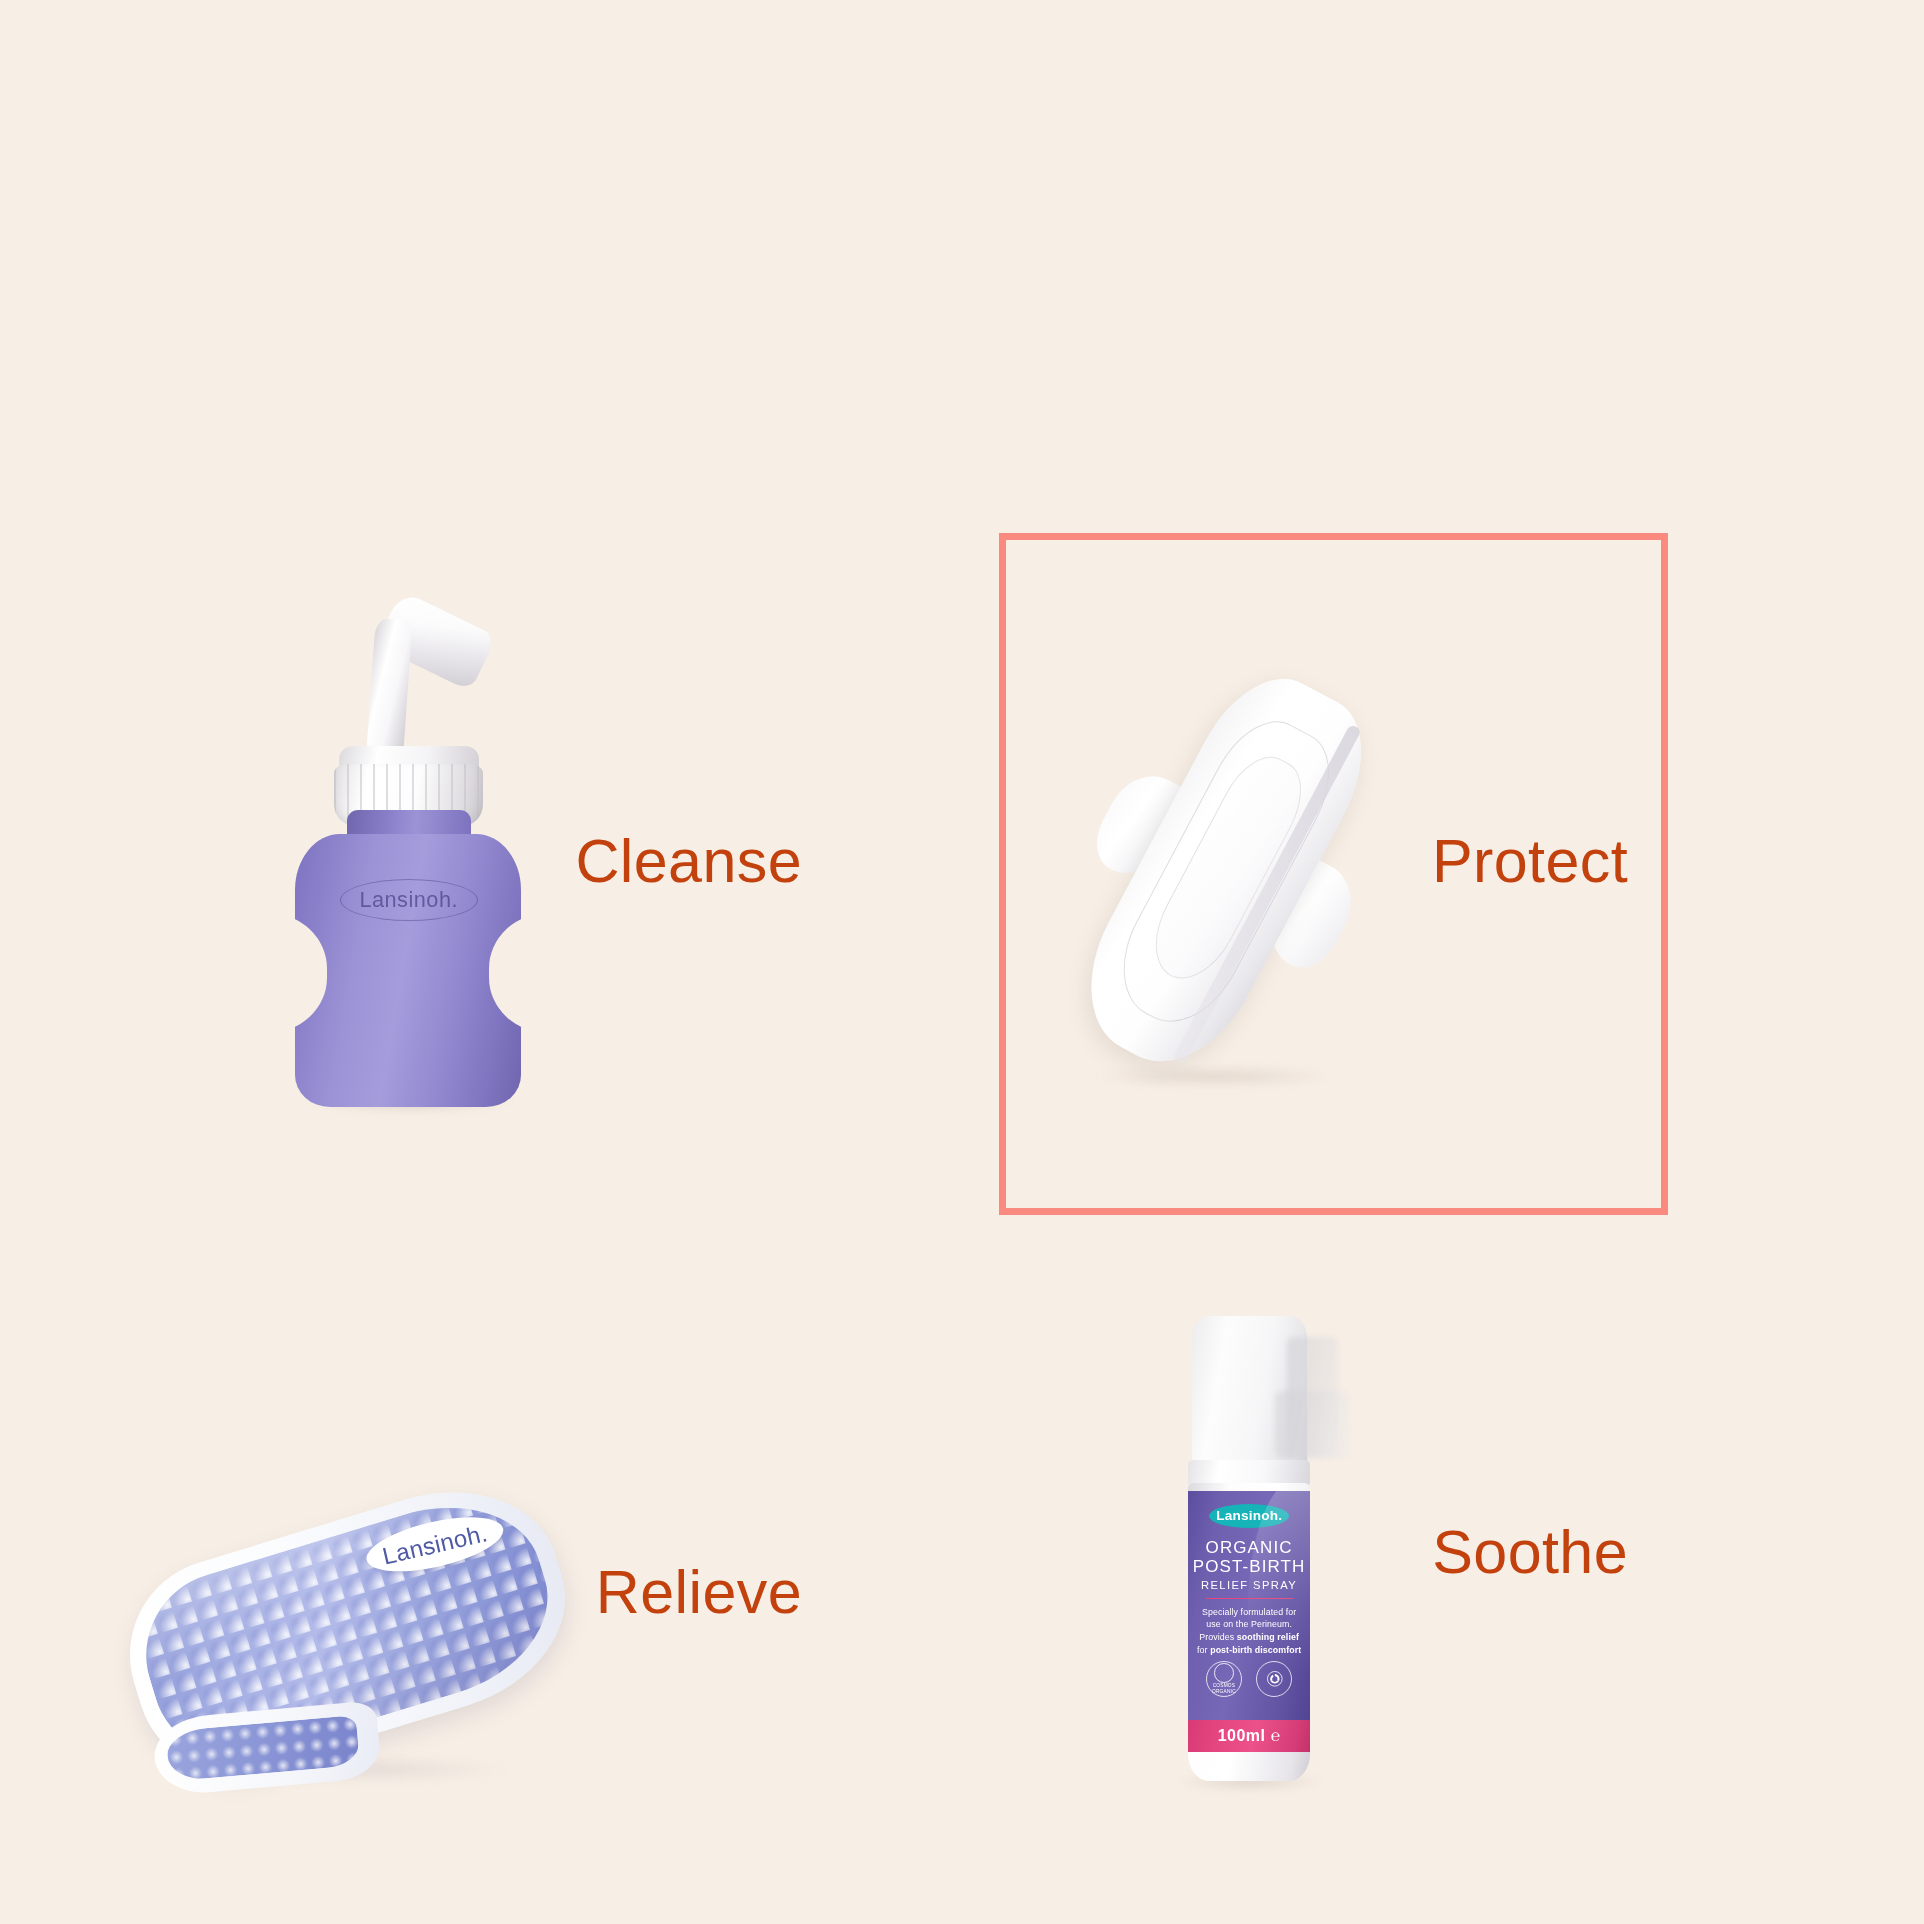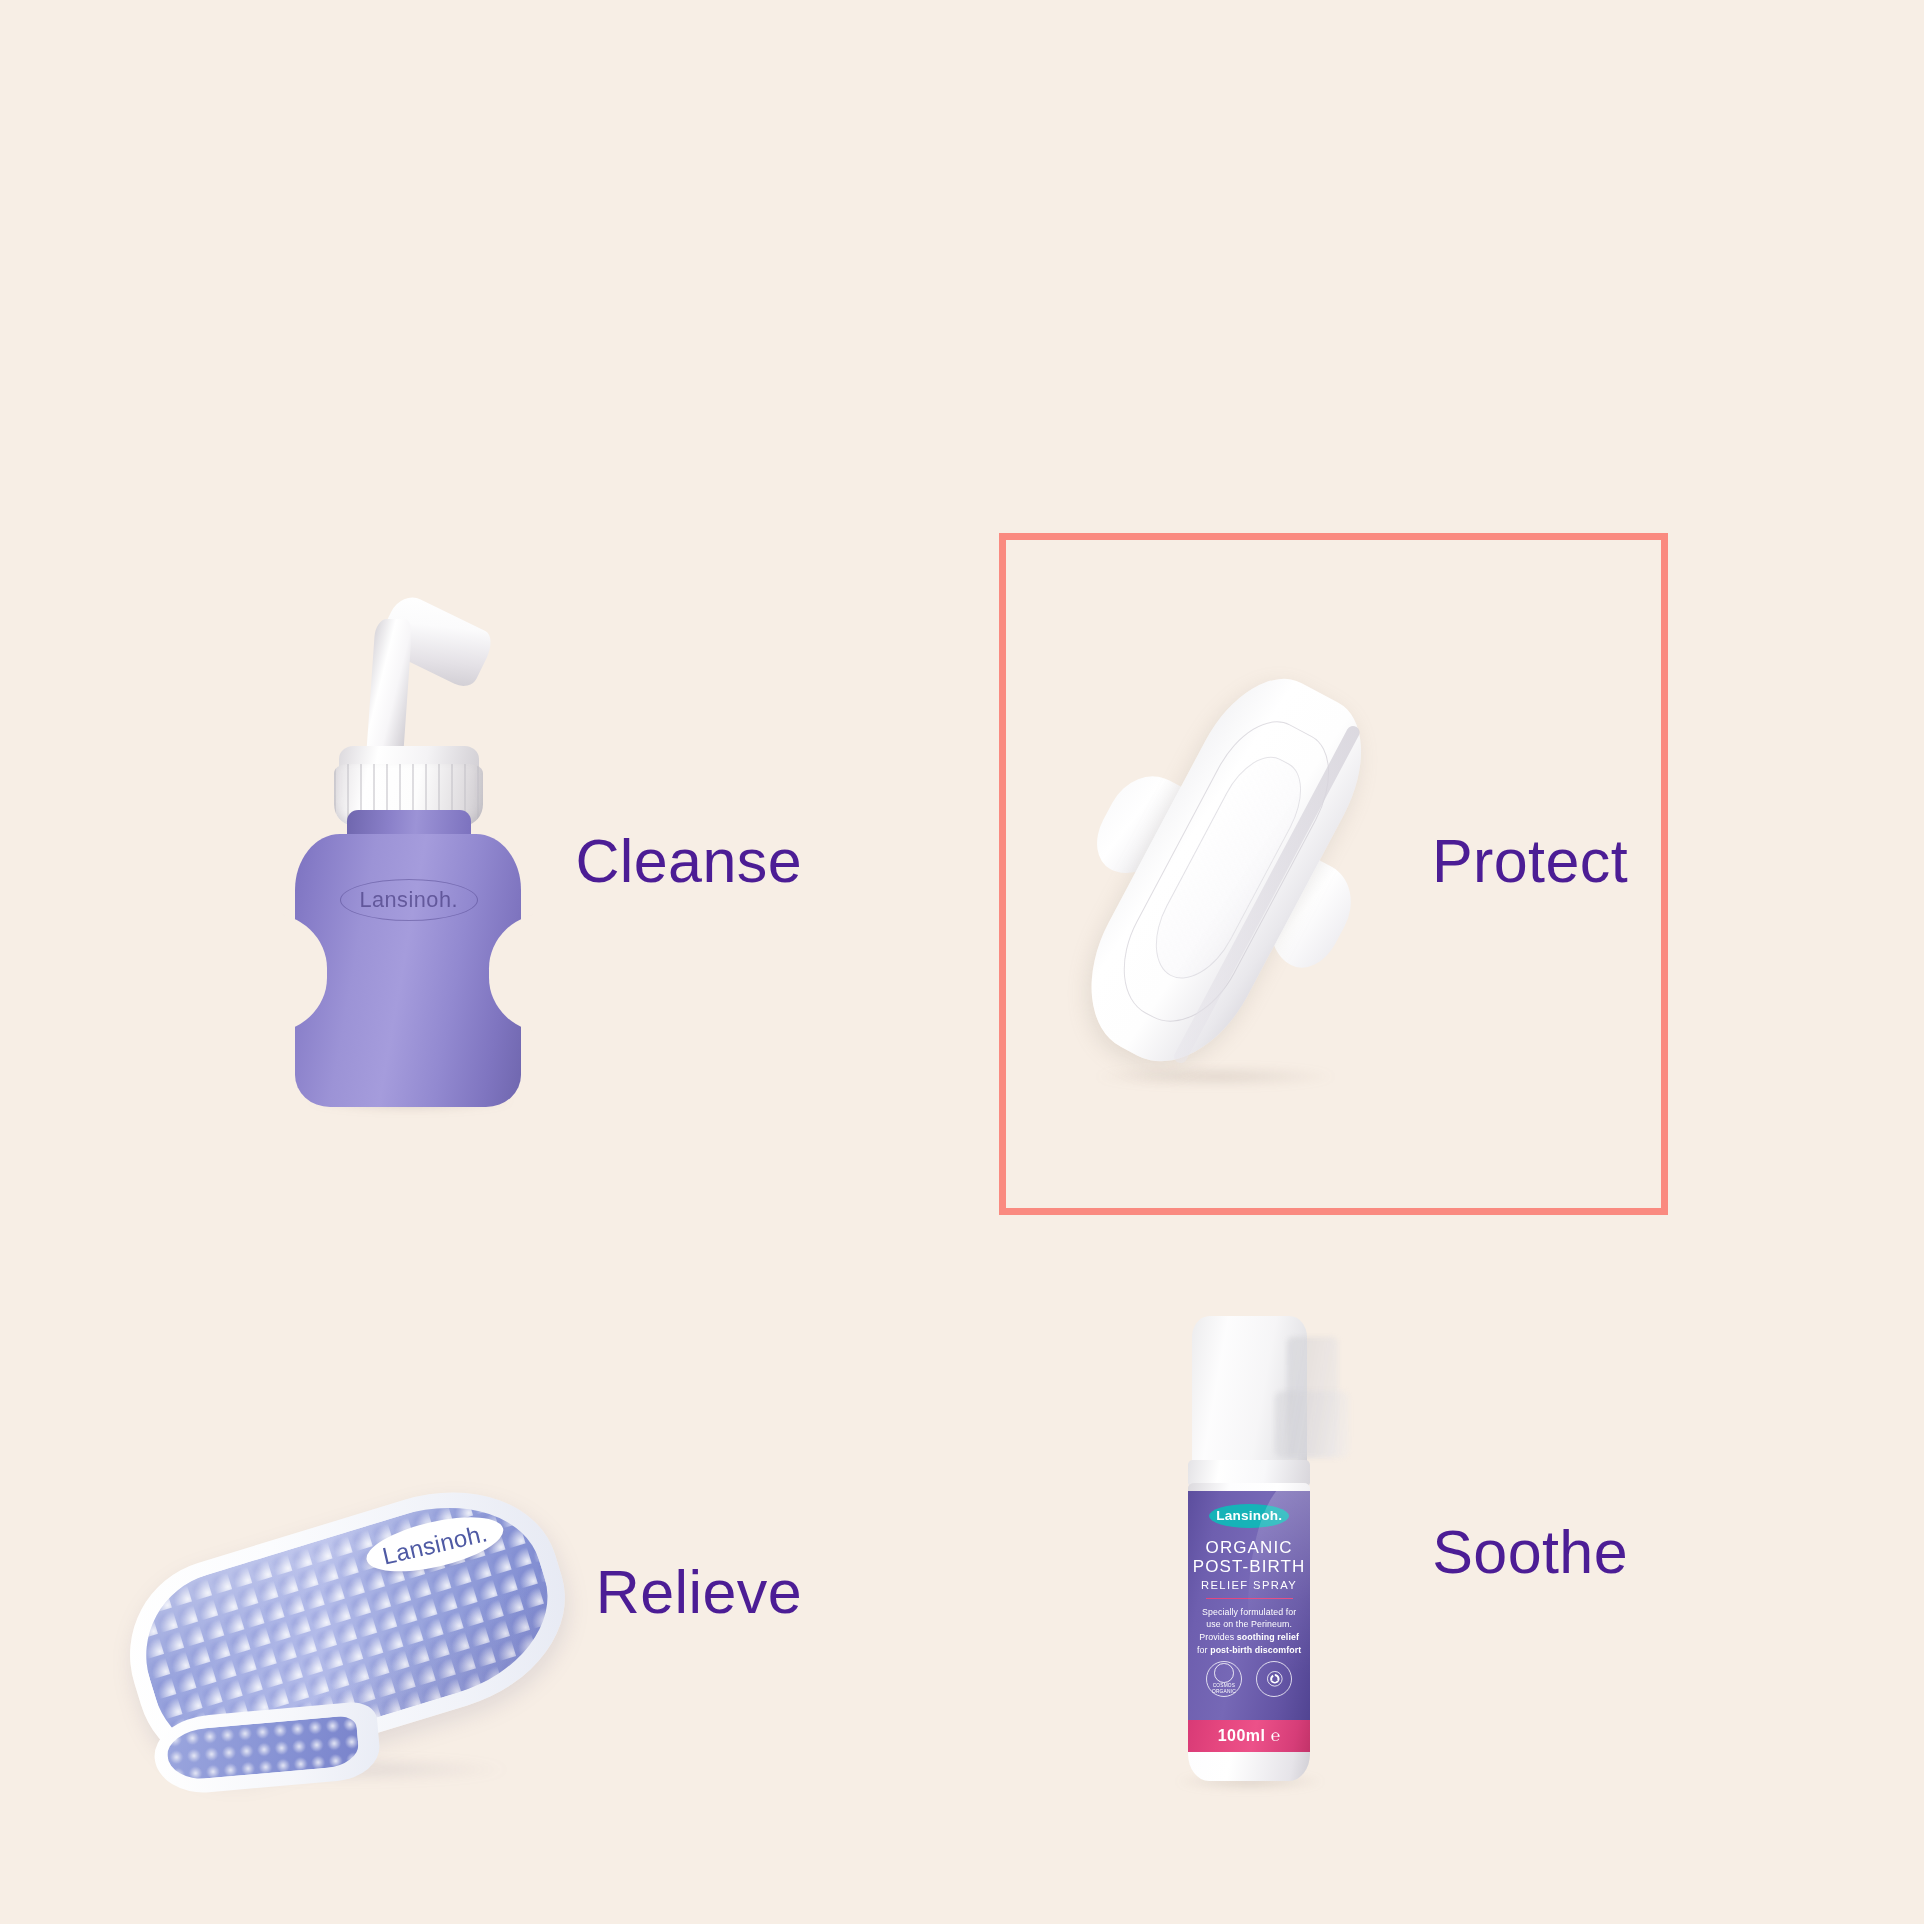--- a/index.html
+++ b/index.html
@@ -94,21 +94,21 @@
   .cell-stage {
     position: relative;
     width: 100%;
     display: flex;
     align-items: flex-end;
     justify-content: center;
   }
   .cell-label {
     font-size: 61px;
     font-weight: 300;
-    color: #4c1d95;
+    color: #c2410c;
     letter-spacing: 0.4px;
     line-height: 1;
     text-align: center;
   }
 
   #cell-cleanse { left: 241px; top: 553px;  width: 561px; height: 594px; }
   #cell-protect { left: 1067px; top: 553px; width: 561px; height: 594px; }
   #cell-relieve { left: 241px;  top: 1299px; width: 561px; height: 545px; }
   #cell-soothe  { left: 1067px; top: 1259px; width: 561px; height: 586px; }
 

